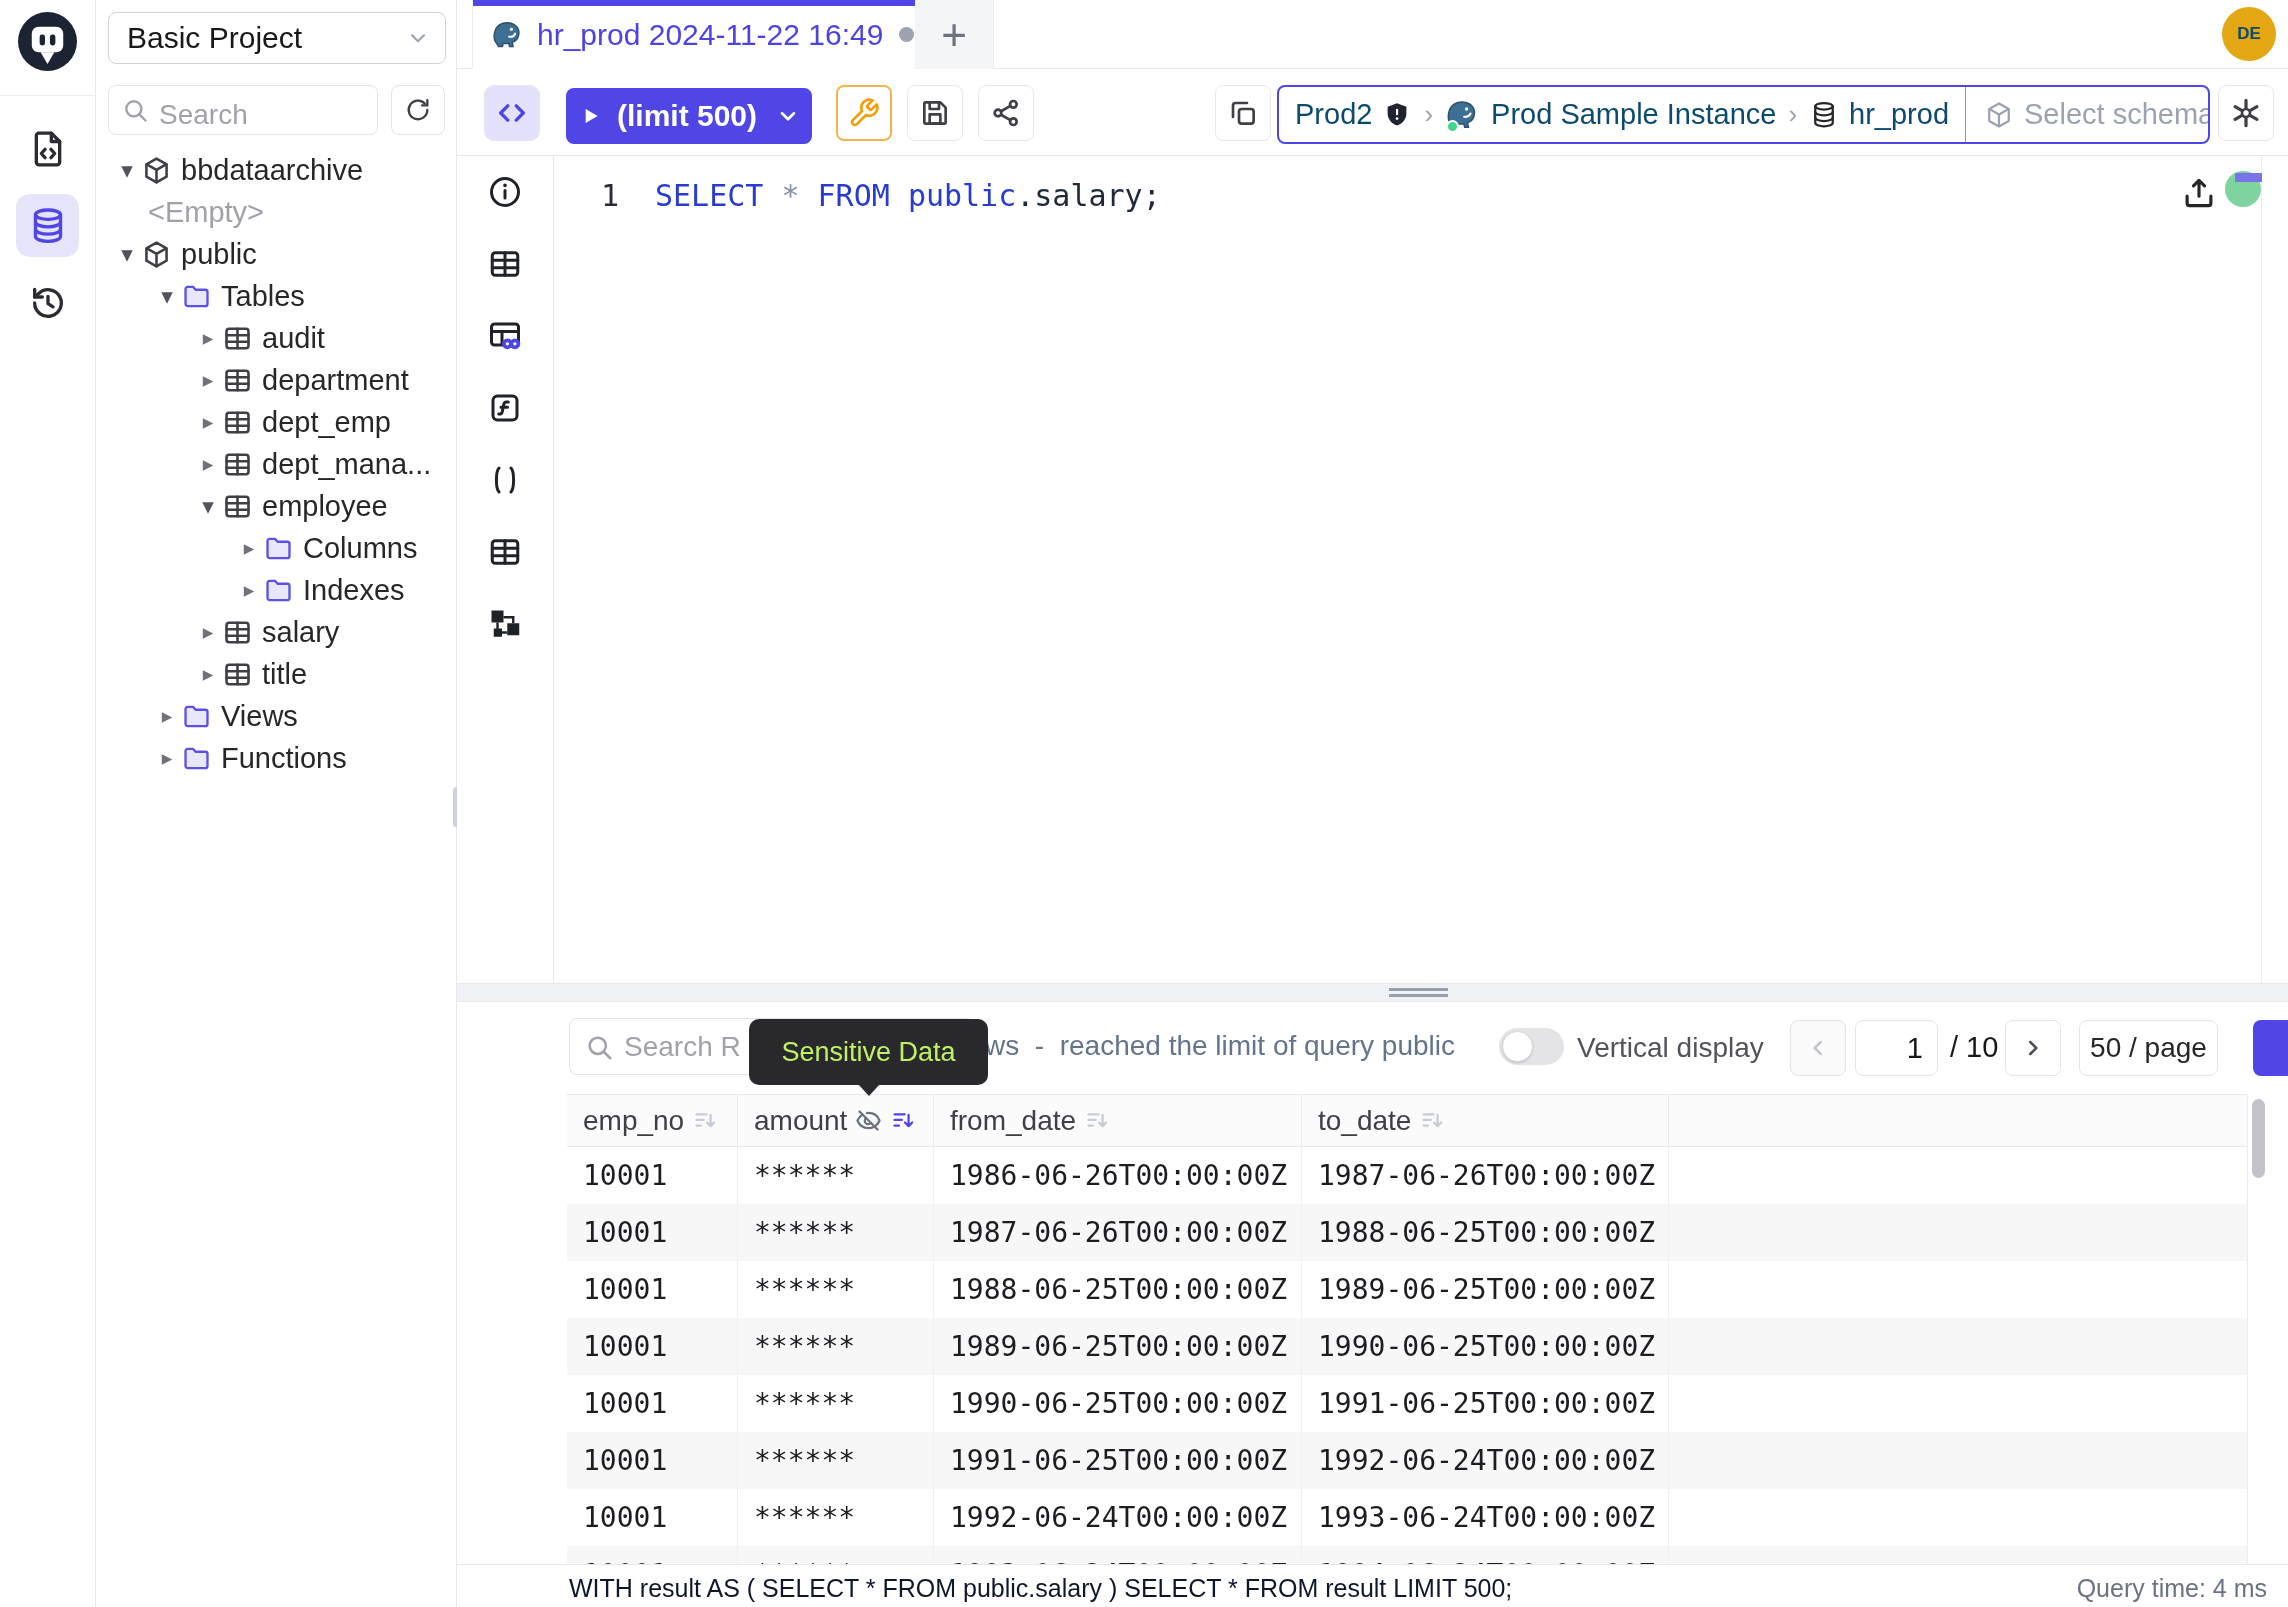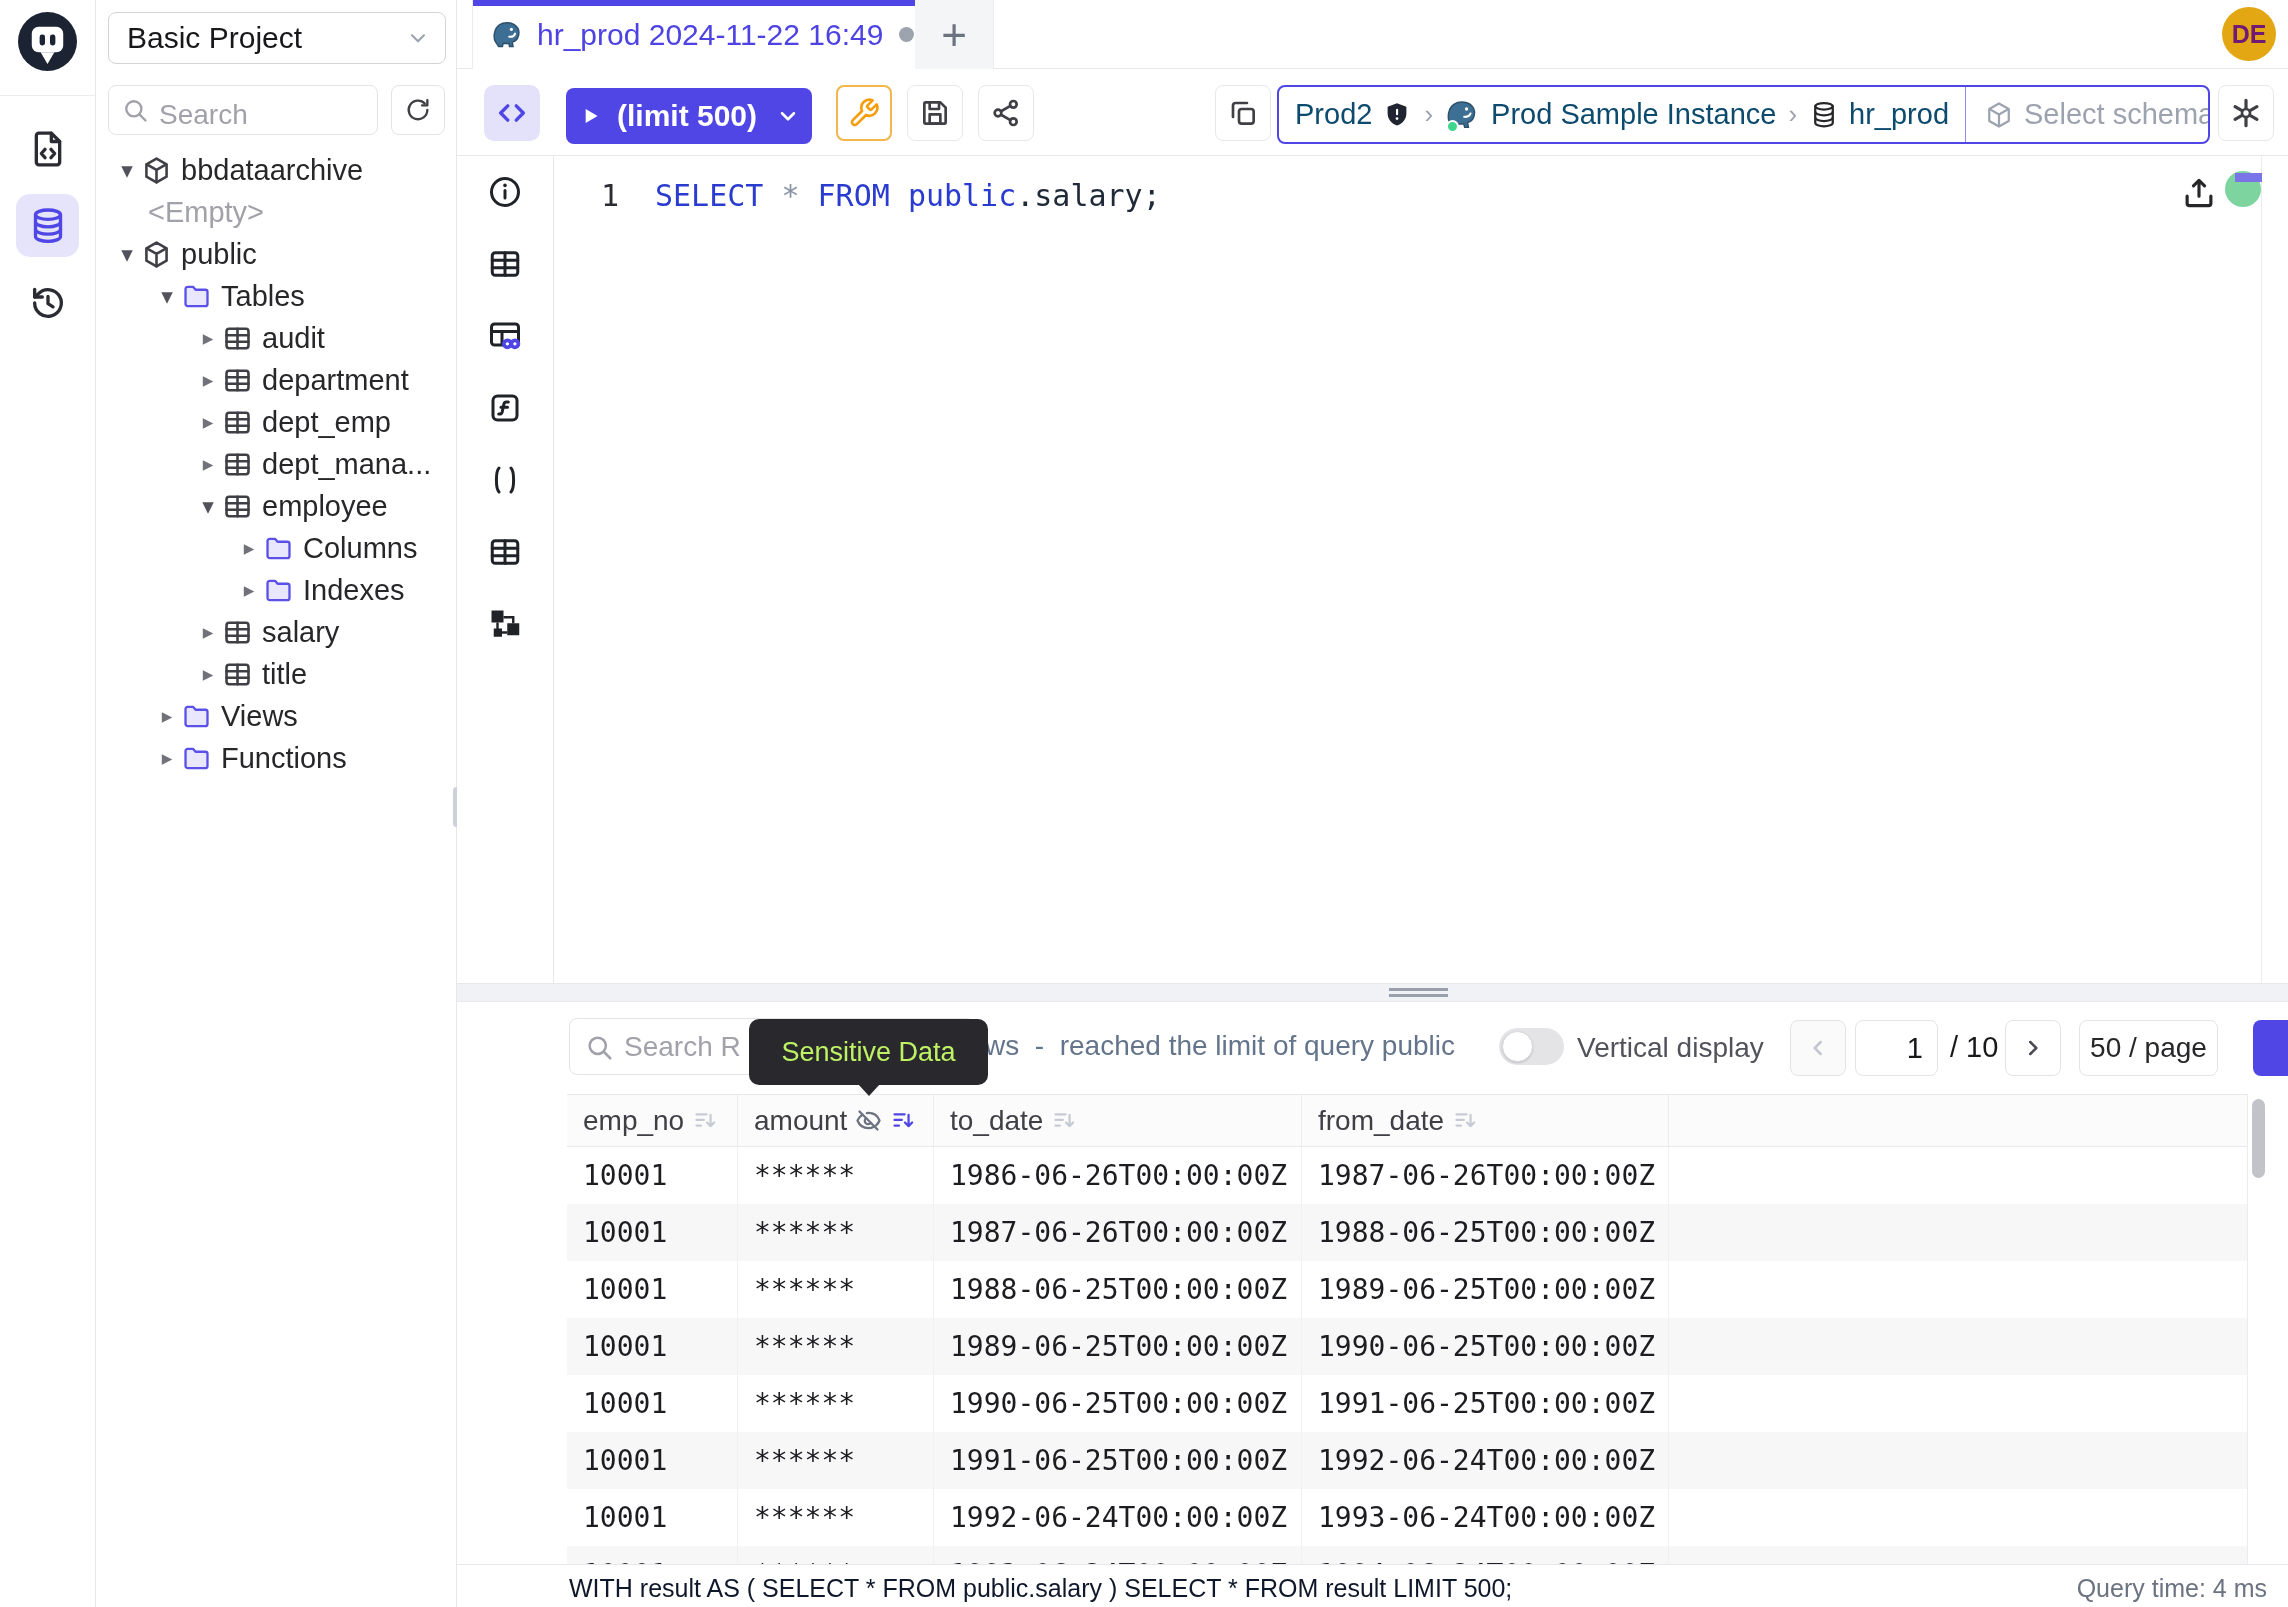--- a/index.html
+++ b/index.html
@@ -39,21 +39,21 @@
   
   .main { position:absolute; left:457px; top:0; width:1832px; height:1608px; }
 
   .tabbar { position:absolute; left:0; top:0; width:1832px; height:69px; border-bottom:1px solid #e8e8ec; background:#fff; }
   .tab { position:absolute; left:15px; top:0; width:444px; height:69px; background:#fff; border-left:1px solid #ececf0; border-right:1px solid #ececf0; display:flex; align-items:center; gap:12px; padding:0 18px; cursor:pointer; }
   .tab::before { content:""; position:absolute; left:0; top:0; width:100%; height:6px; background:#5046e5; }
   .tab svg.pg { width:34px; height:34px; flex:none; }
   .tab .tab-lbl { font-size:30px; color:#4d43e3; white-space:nowrap; }
   .tab .dirty { width:15px; height:15px; border-radius:50%; background:#9ca3af; flex:none; margin-left:4px; }
   .newtab { position:absolute; left:458px; top:0; width:79px; height:69px; background:#f4f5f7; border-right:1px solid #ececf0; display:flex; align-items:center; justify-content:center; font-size:44px; color:#6b7280; cursor:pointer; }
-  .avatar { position:absolute; right:13px; top:7px; width:54px; height:54px; border-radius:50%; background:#e3a713; color:#701a75; font-size:25px; font-weight:bold; display:flex; align-items:center; justify-content:center; cursor:pointer; }
+  .avatar { position:absolute; right:13px; top:7px; width:54px; height:54px; border-radius:50%; background:#e3a713; color:#0c4a6e; font-size:17px; font-weight:bold; display:flex; align-items:center; justify-content:center; cursor:pointer; }
 
   .toolbar { position:absolute; left:0; top:70px; width:1832px; height:86px; border-bottom:1px solid #e8e8ec; background:#fff; }
   .code-btn { position:absolute; left:27px; top:15px; width:56px; height:56px; border-radius:10px; background:#e4e1fa; color:#4f46e5; display:flex; align-items:center; justify-content:center; cursor:pointer; }
   .code-btn svg { width:34px; height:34px; }
   .run-btn { position:absolute; left:109px; top:18px; width:246px; height:56px; border-radius:8px; background:#4f46e5; color:#fff; display:flex; align-items:center; justify-content:center; gap:14px; cursor:pointer; }
   .run-btn svg.play { width:26px; height:26px; }
   .run-btn .run-lbl { font-size:30px; font-weight:600; }
   .run-btn svg.chev { width:26px; height:26px; margin-left:4px; }
   .sq-btn { position:absolute; top:15px; width:56px; height:56px; border-radius:8px; border:1px solid #e8e8ec; background:#fff; display:flex; align-items:center; justify-content:center; color:#3f3f46; cursor:pointer; }
   .sq-btn svg { width:32px; height:32px; }
@@ -568,38 +568,38 @@
                 </svg>
               </span>
               <span class="ic-accent" style="display: flex; align-items: center;">
                 <svg style="width:27px;height:27px" viewBox="0 0 24 24" fill="none" stroke="currentColor" stroke-width="2" stroke-linecap="round" stroke-linejoin="round">
                   <path d="M4 6.5h9M4 11.5h6.5M4 16.5h4"></path>
                   <path d="M16.5 7v10m0 0l-3.2-3.2M16.5 17l3.2-3.2"></path>
                 </svg>
               </span>
             </div>
             <div class="gh-cell">
+              <span>from_date</span>
+              <span class="ic-gray" style="display: flex; align-items: center;">
+                <svg style="width:27px;height:27px" viewBox="0 0 24 24" fill="none" stroke="currentColor" stroke-width="2" stroke-linecap="round" stroke-linejoin="round">
+                  <path d="M4 6.5h9M4 11.5h6.5M4 16.5h4"></path>
+                  <path d="M16.5 7v10m0 0l-3.2-3.2M16.5 17l3.2-3.2"></path>
+                </svg>
+              </span>
+            </div>
+            <div class="gh-cell">
               <span>to_date</span>
               <span class="ic-gray" style="display: flex; align-items: center;">
                 <svg style="width:27px;height:27px" viewBox="0 0 24 24" fill="none" stroke="currentColor" stroke-width="2" stroke-linecap="round" stroke-linejoin="round">
                   <path d="M4 6.5h9M4 11.5h6.5M4 16.5h4"></path>
                   <path d="M16.5 7v10m0 0l-3.2-3.2M16.5 17l3.2-3.2"></path>
                 </svg>
               </span>
             </div>
             <div class="gh-cell">
-              <span>from_date</span>
-              <span class="ic-gray" style="display: flex; align-items: center;">
-                <svg style="width:27px;height:27px" viewBox="0 0 24 24" fill="none" stroke="currentColor" stroke-width="2" stroke-linecap="round" stroke-linejoin="round">
-                  <path d="M4 6.5h9M4 11.5h6.5M4 16.5h4"></path>
-                  <path d="M16.5 7v10m0 0l-3.2-3.2M16.5 17l3.2-3.2"></path>
-                </svg>
-              </span>
-            </div>
-            <div class="gh-cell">
               <span></span>
             </div>
           </div>
         <div id="grid-body">
             <div class="grid-row">
               <div class="gr-cell">10001</div>
               <div class="gr-cell">******</div>
               <div class="gr-cell">1986-06-26T00:00:00Z</div>
               <div class="gr-cell">1987-06-26T00:00:00Z</div>
               <div class="gr-cell"></div>

